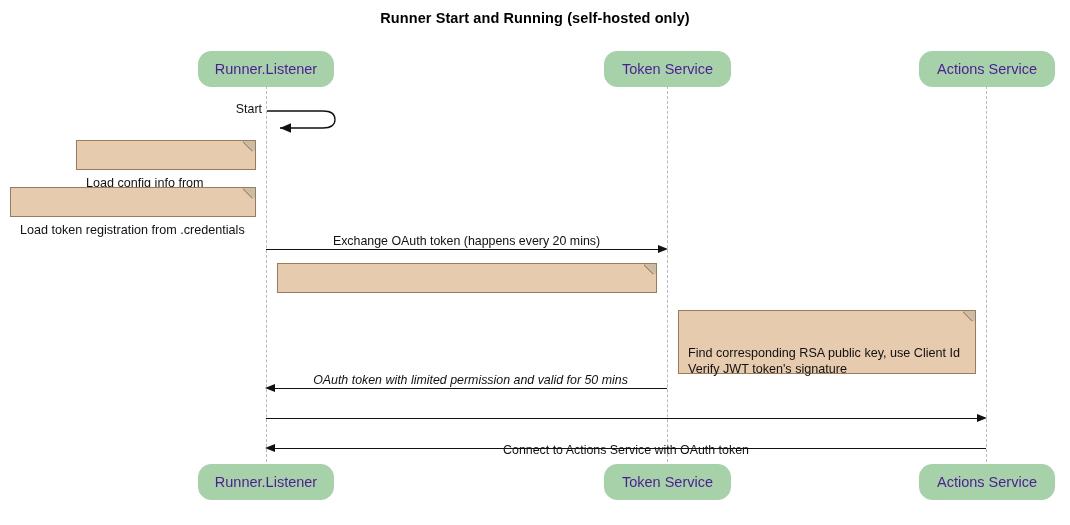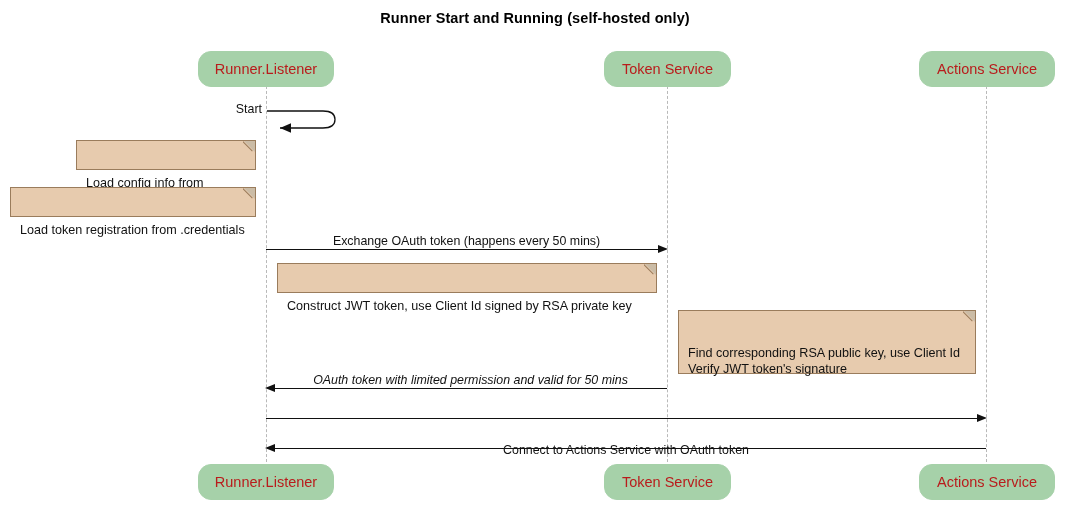--- a/index.html
+++ b/index.html
@@ -38,21 +38,21 @@
   .participant {
     position: absolute;
     box-sizing: border-box;
     background: #a6d1a9;
     border: 1px solid #a6d1a9;
     border-radius: 13px;
     height: 36px;
     line-height: 34px;
     text-align: center;
     font-size: 14.5px;
-    color: #b91c1c;
+    color: #4c1d95;
     white-space: nowrap;
   }
   .note {
     position: absolute;
     box-sizing: border-box;
     background: #e7cbae;
     border: 1px solid #9a7c5c;
     color: #111111;
     font-size: 12.6px;
     line-height: 16px;
@@ -151,26 +151,25 @@
     <span class="fold"></span>
     <span class="fold-edge"></span>
   </div>
 
   <div class="note" style="left:10px; top:187px; width:246px; height:30px;">
     <span>Load token registration from .credentials</span>
     <span class="fold"></span>
     <span class="fold-edge"></span>
   </div>
 
-  <div class="msg-label" style="left:266px; top:234px; width:401px;">Exchange OAuth token (happens every 50 mins)</div>
+  <div class="msg-label" style="left:266px; top:234px; width:401px;">Exchange OAuth token (happens every 20 mins)</div>
   <div class="msg-line" style="left:266px; top:249px; width:393px;"></div>
   <div class="arrow-right" style="left:658px; top:245px;"></div>
 
   <div class="note" style="left:277px; top:263px; width:380px; height:30px;">
-    <span>Construct JWT token, use Client Id signed by RSA private key</span>
     <span class="fold"></span>
     <span class="fold-edge"></span>
   </div>
 
   <div class="note" style="left:678px; top:310px; width:298px; height:64px;">
     <span>Find corresponding RSA public key, use Client Id
 Verify JWT token's signature</span>
     <span class="fold"></span>
     <span class="fold-edge"></span>
   </div>

